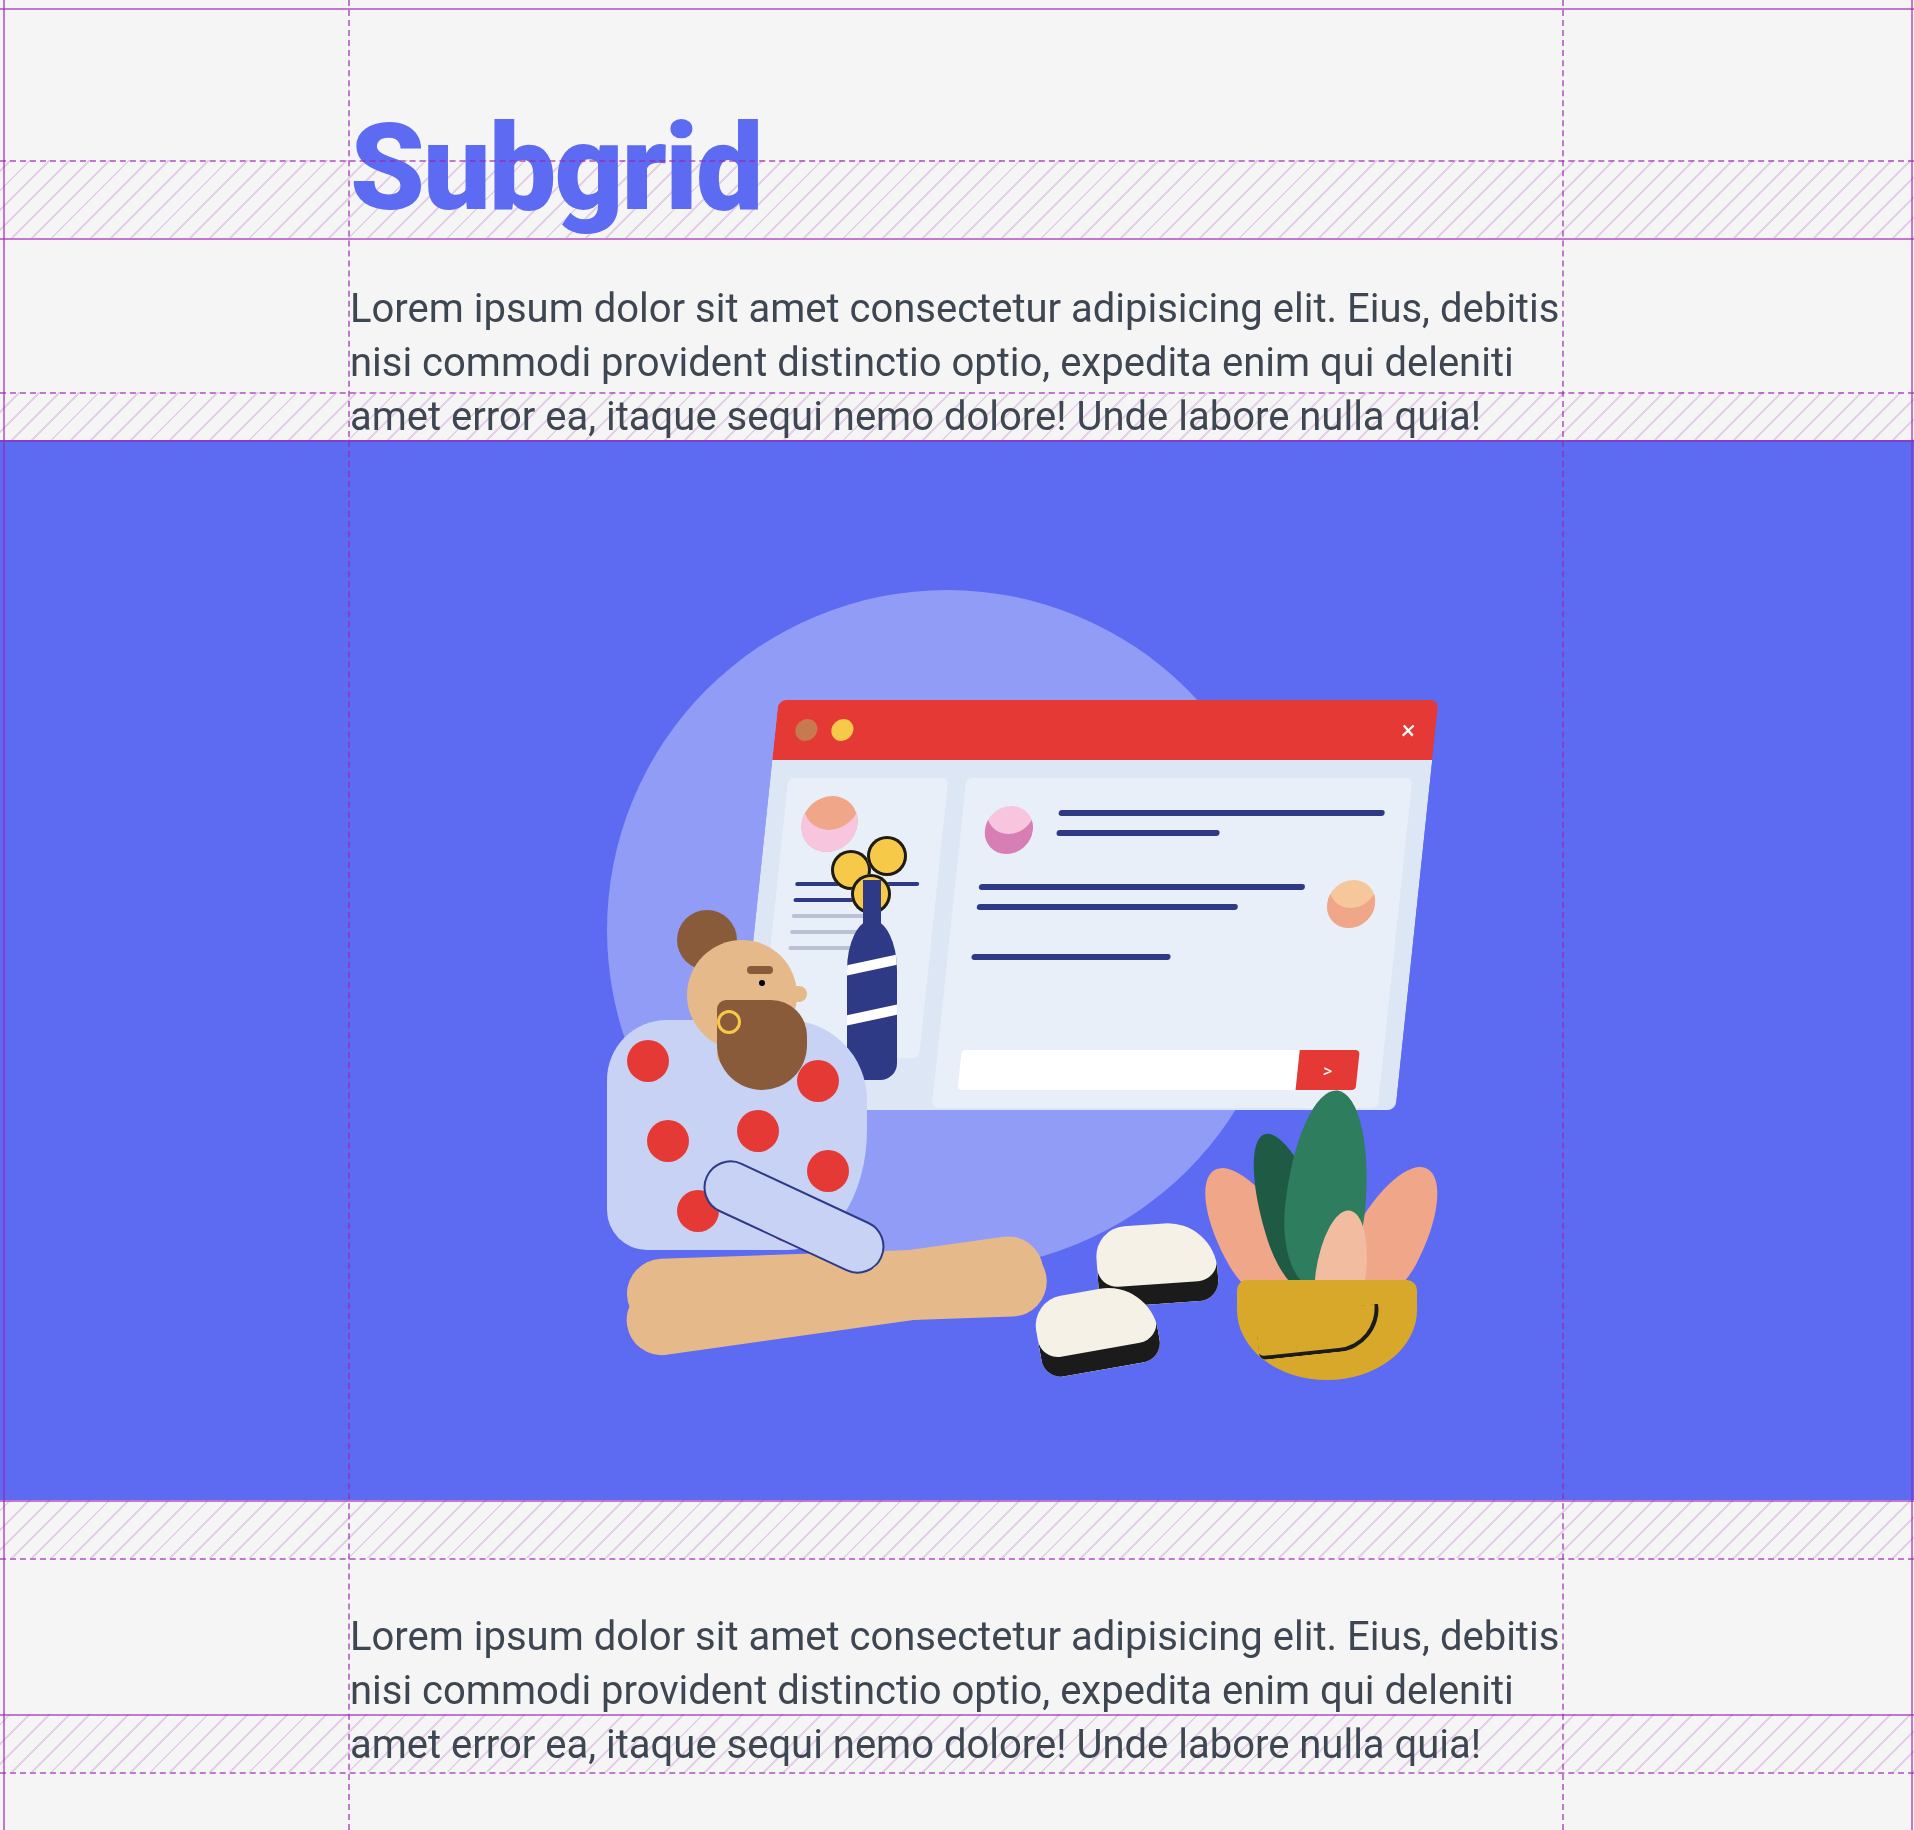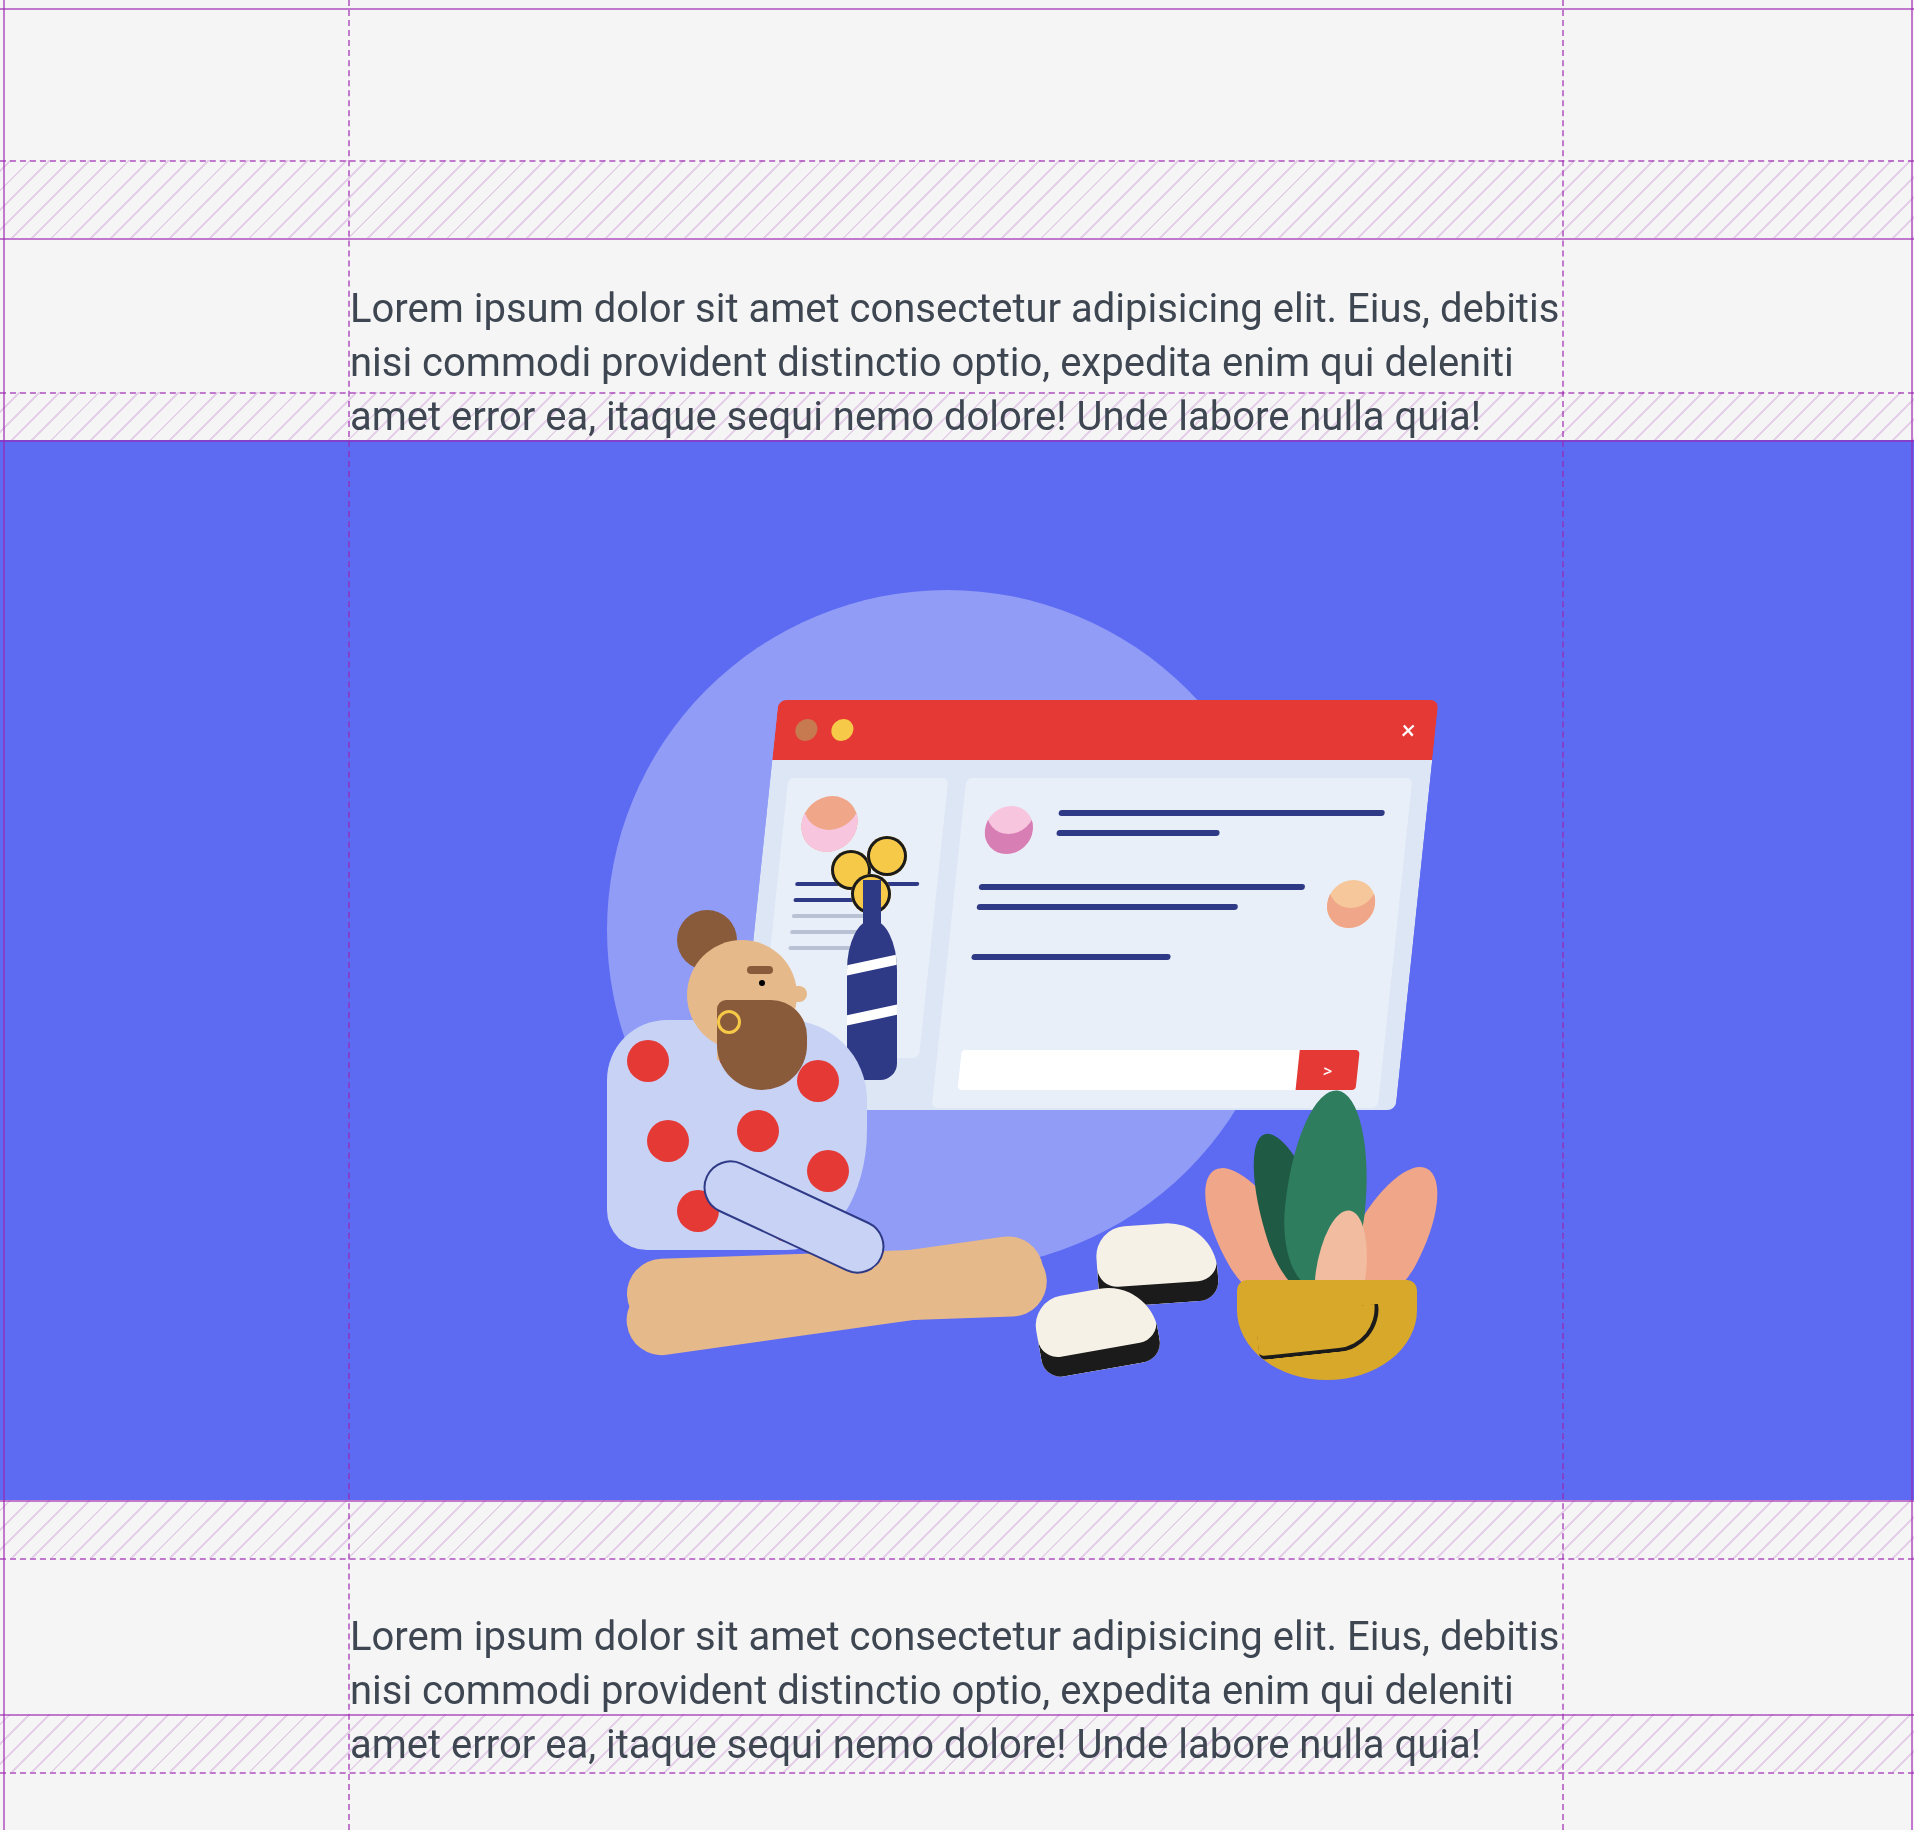--- a/index.html
+++ b/index.html
@@ -481,20 +481,21 @@
         <div class="leaf p2"></div>
         <div class="leaf g2"></div>
         <div class="leaf g1"></div>
         <div class="leaf p3"></div>
         <div class="pot"></div>
       </div>
 
     </div>
   </div>
 
+  <h1 class="col title">Subgrid</h1>
   <p class="col para p1">Lorem ipsum dolor sit amet consectetur adipisicing elit. Eius, debitis nisi commodi provident distinctio optio, expedita enim qui deleniti amet error ea, itaque sequi nemo dolore! Unde labore nulla quia!</p>
   <p class="col para p2">Lorem ipsum dolor sit amet consectetur adipisicing elit. Eius, debitis nisi commodi provident distinctio optio, expedita enim qui deleniti amet error ea, itaque sequi nemo dolore! Unde labore nulla quia!</p>
 
   <div class="grid-overlay">
     <div class="vline solid" style="left:3px"></div>
     <div class="vline" style="left:348px"></div>
     <div class="vline" style="left:1562px"></div>
     <div class="vline solid" style="left:1911px"></div>
 
     <div class="hline" style="top:8px"></div>

